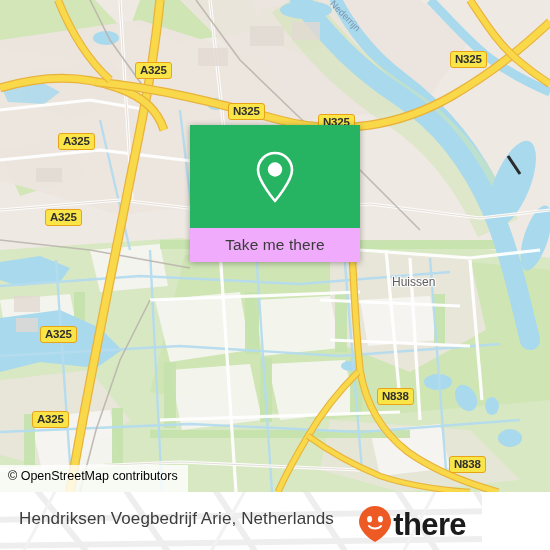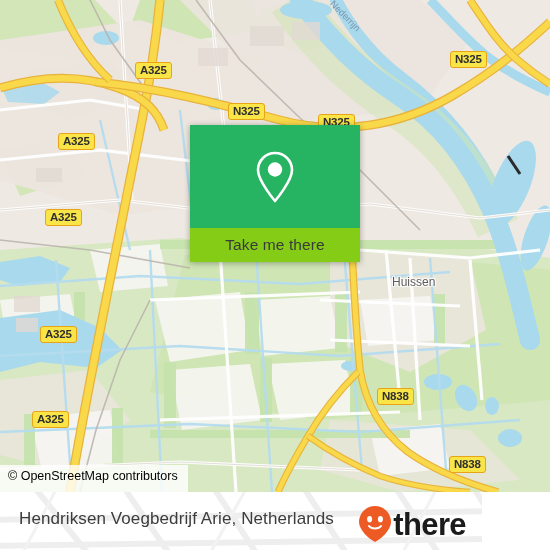--- a/index.html
+++ b/index.html
@@ -59,21 +59,21 @@
     z-index:60;
     filter:drop-shadow(0 1px 3px rgba(0,0,0,0.32));
   }
   #card-green{
     height:103px;width:100%;
     background:#27b462;
     display:flex;align-items:center;justify-content:center;
   }
   #card-white{
     height:34px;width:100%;
-    background:#84cc16;
+    background:#f0abfc;
     display:flex;align-items:center;justify-content:center;
   }
   #card-label{
     font-size:15.5px;color:#3a3a3a;
     font-family:"Liberation Sans", sans-serif;
     letter-spacing:0.1px;
   }
   #card-tip{
     position:absolute;left:50%;top:137px;
     margin-left:-11px;

